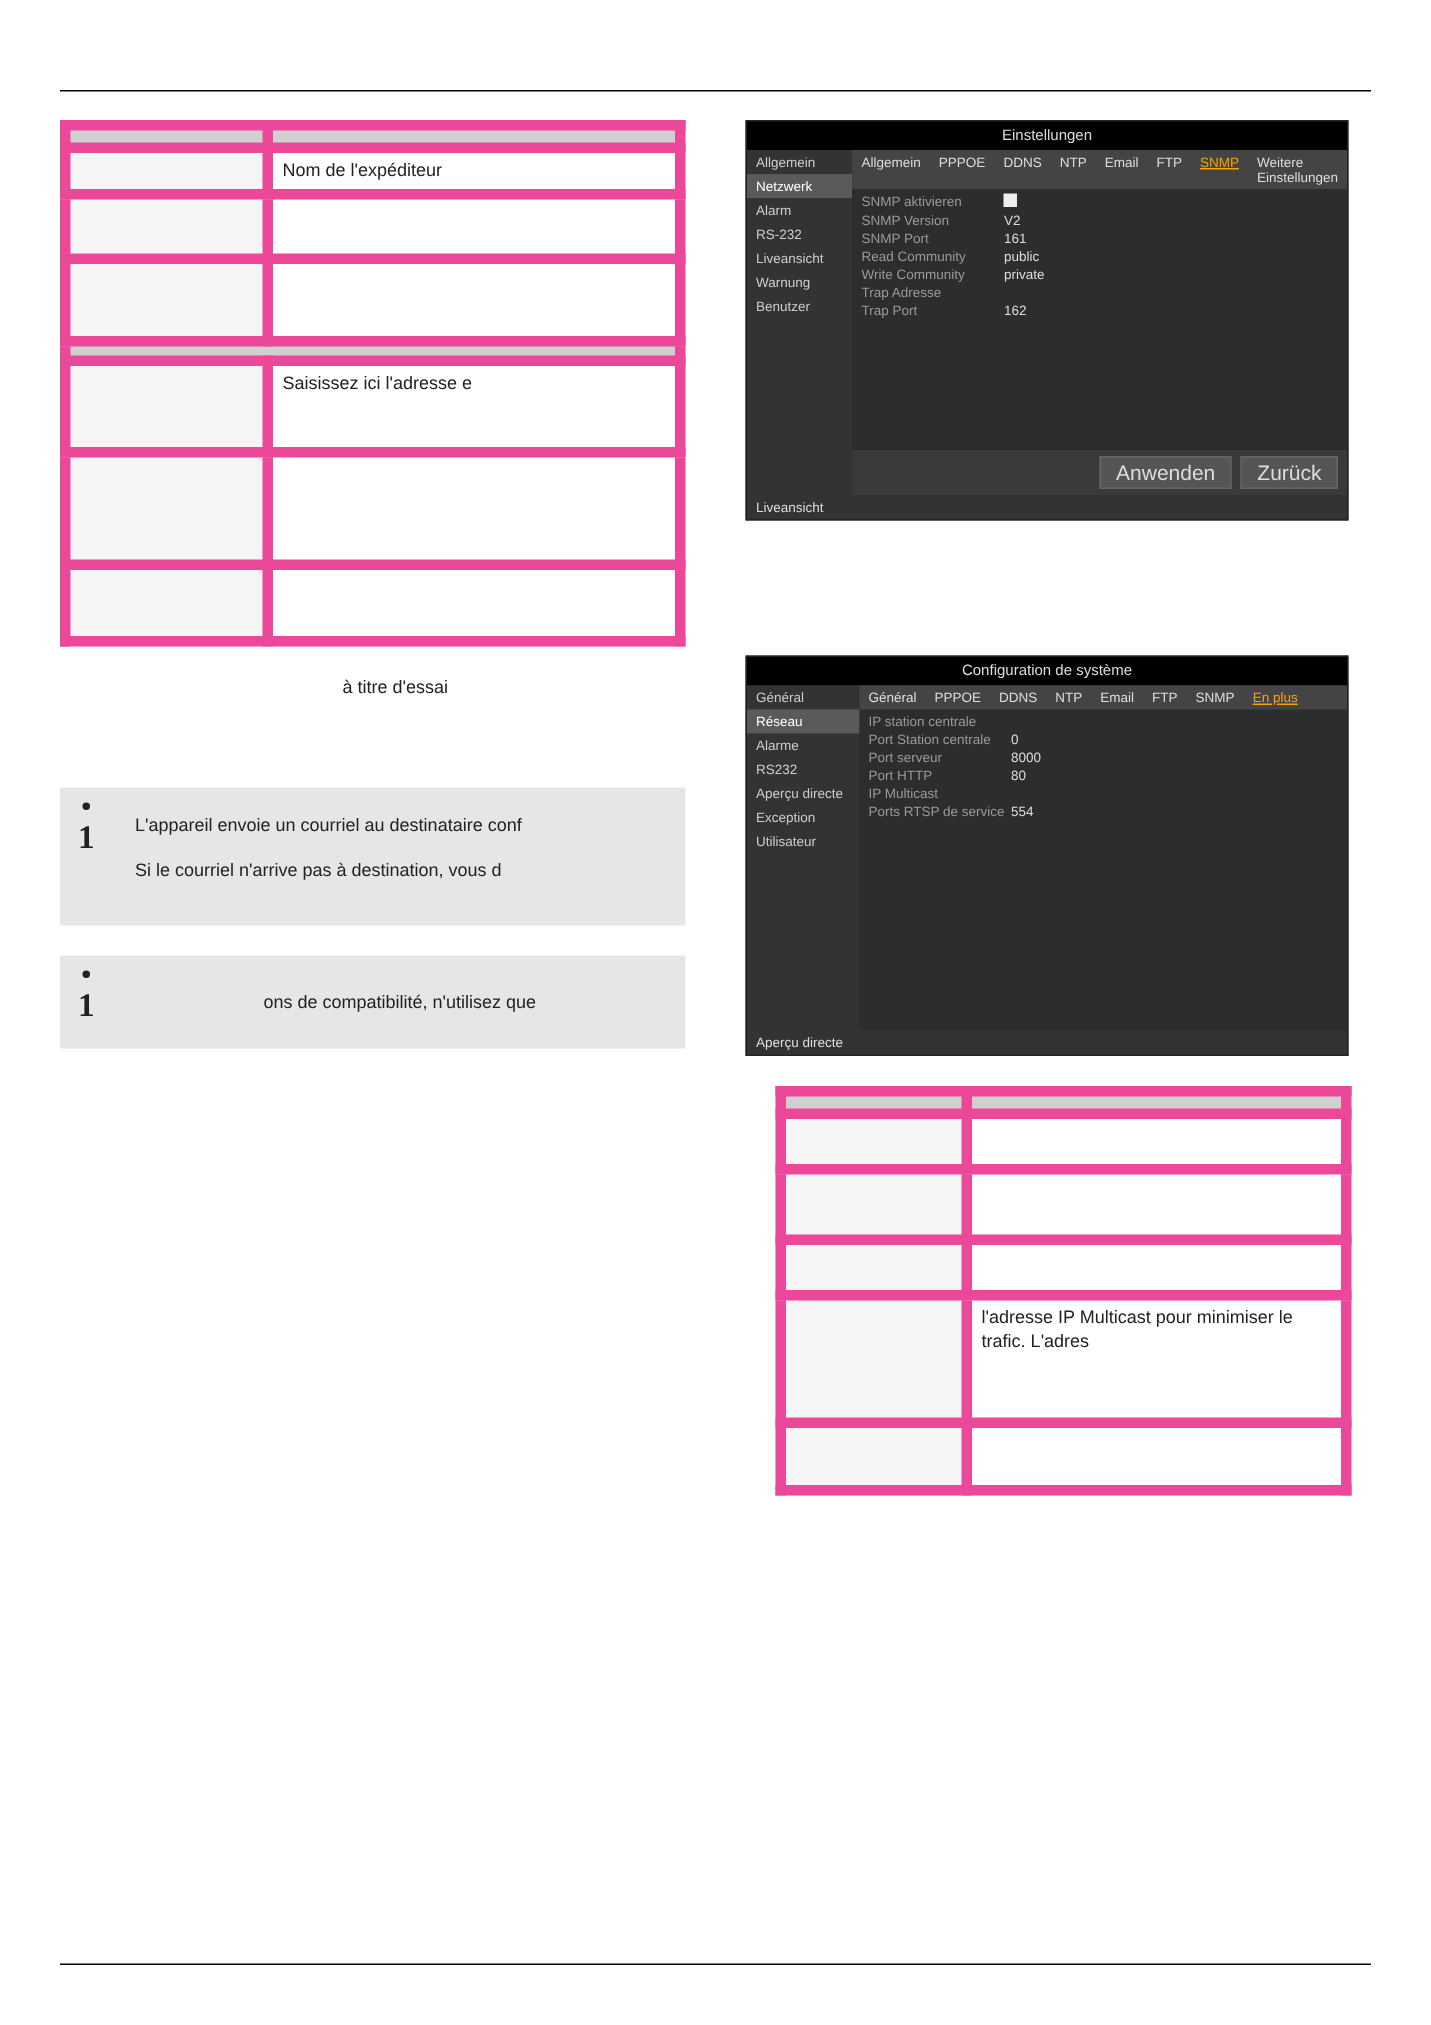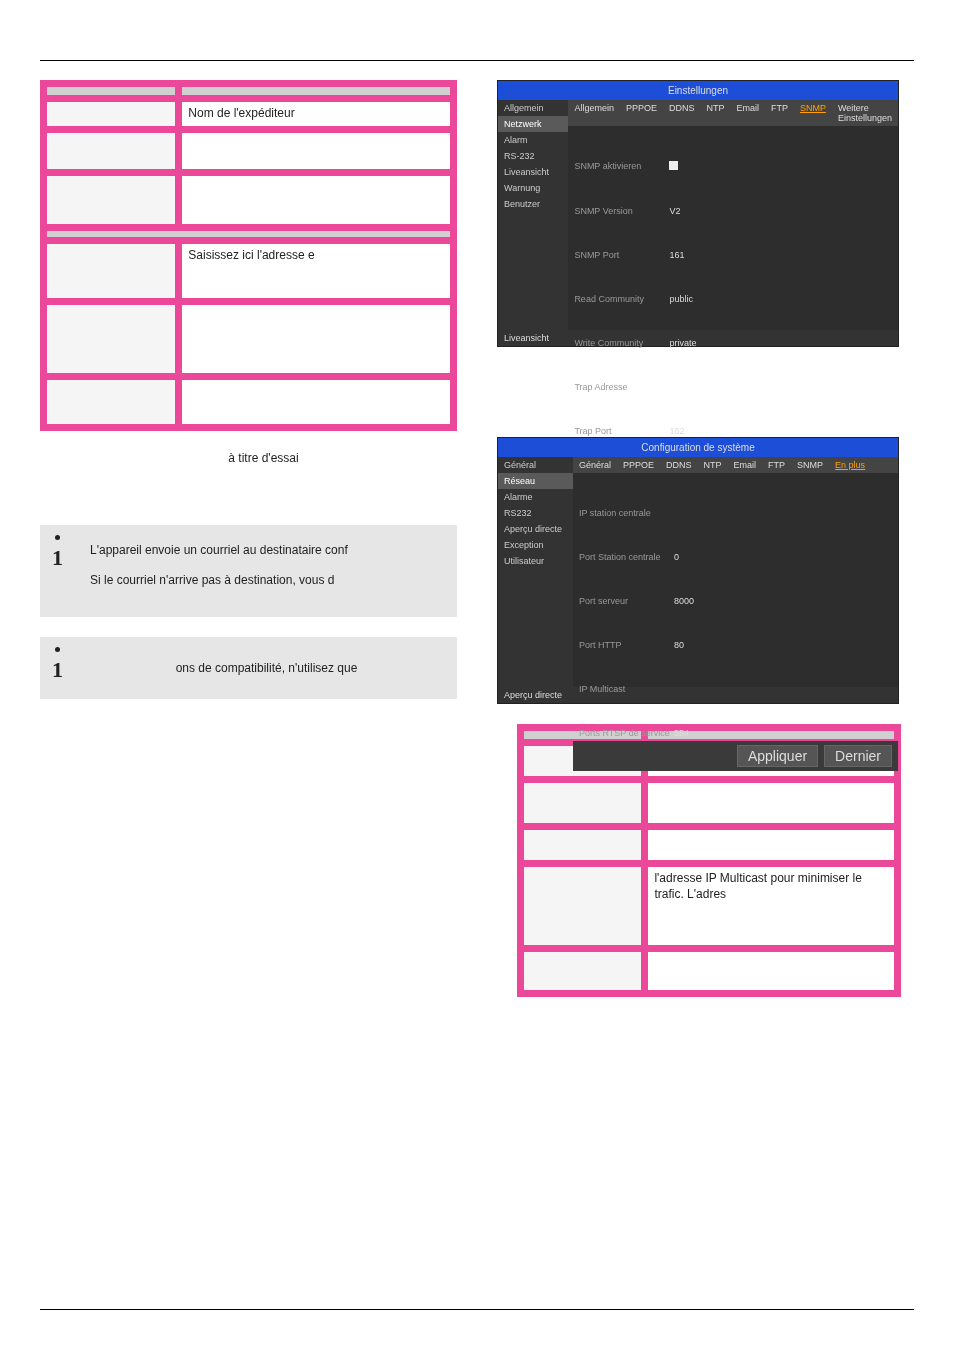--- a/index.html
+++ b/index.html
@@ -115,21 +115,21 @@
     background: #3a3a3a;
     border: 1px solid #222;
     color: #ccc;
     font-size: 10px;
     position: relative;
     margin-bottom: 20px;
   }
   .shot .shot-titlebar {
     text-align: center;
     padding: 4px 0;
-    background: #1d4ed8;
+    background: #000000;
     color: #ddd;
     font-size: 10px;
   }
   .shot-body {
     display: flex;
     height: 230px;
   }
   .shot-side {
     width: 75px;
     background: #333;
@@ -166,21 +166,20 @@
   }
   .shot-fields {
     flex: 1;
     padding: 2px 0;
   }
   .shot-row {
     display: flex;
     padding: 1px 6px;
     font-size: 9px;
     color: #bbb;
-    margin-top: 32px;
   }
   .shot-row .lab {
     width: 95px;
     color: #999;
   }
   .shot-row .val {
     color: #ddd;
   }
   .shot-row .checkbox {
     width: 9px;
@@ -386,24 +385,20 @@
               </div>
               <div class="shot-row">
                 <span class="lab">IP Multicast</span>
                 <span class="val"></span>
               </div>
               <div class="shot-row">
                 <span class="lab">Ports RTSP de service</span>
                 <span class="val">554</span>
               </div>
             </div>
-            <div class="shot-buttons">
-              <span class="btn">Appliquer</span>
-              <span class="btn">Dernier</span>
-            </div>
           </div>
         </div>
         <div class="shot-liveback">Aperçu directe</div>
       </div>
 
       <table class="tbl" style="margin-left:20px; width:384px;">
         <tbody>
             <tr>
           <td class="kh"></td>
           <td class="vh"></td>

